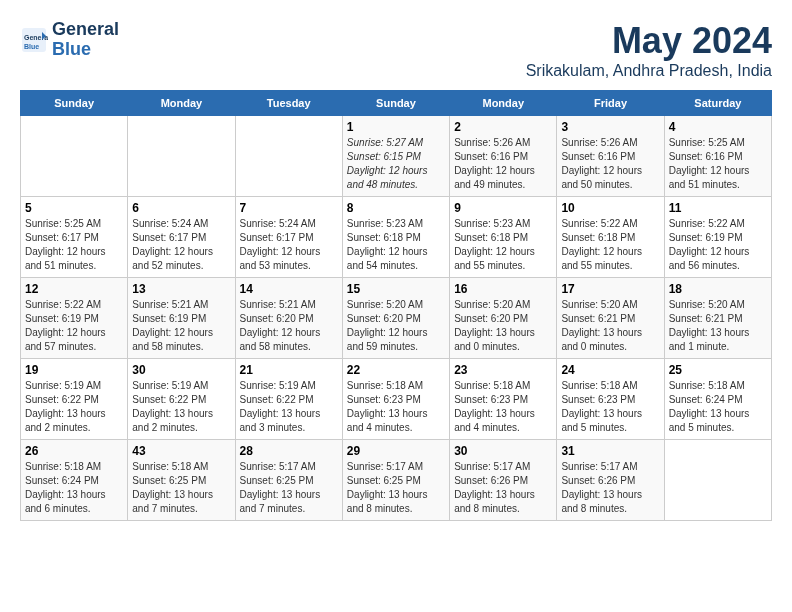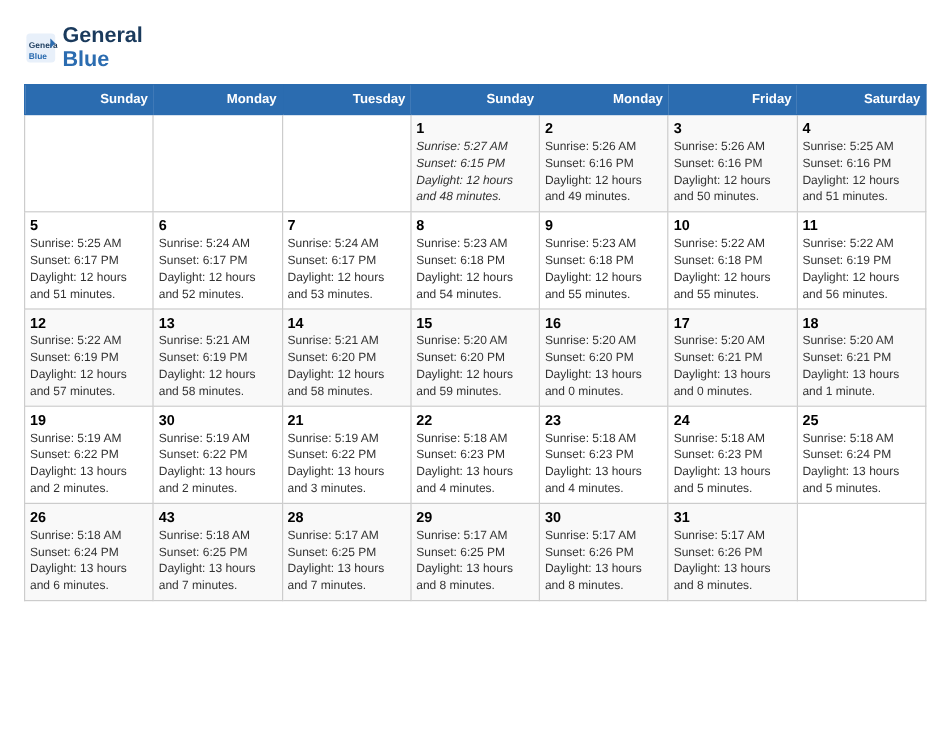--- a/index.html
+++ b/index.html
@@ -48,21 +48,21 @@
     }
     table {
       width: 100%;
       border-collapse: collapse;
       font-size: 11px;
     }
     thead tr th {
       background-color: #2b6cb0;
       color: #fff;
       padding: 6px 4px;
-      text-align: right;
+      text-align: center;
       font-weight: bold;
       border: 1px solid #2b6cb0;
     }
     tbody tr td {
       border: 1px solid #ccc;
       vertical-align: top;
       padding: 4px;
       width: 107px;
       min-height: 70px;
       background: #fff;
@@ -94,20 +94,24 @@
       <rect x="2" y="2" width="24" height="24" rx="3" fill="#e8f0fa"></rect>
       <text x="4" y="14" font-size="7" font-weight="bold" fill="#1a3a5c">General</text>
       <text x="4" y="23" font-size="7" font-weight="bold" fill="#2b6cb0">Blue</text>
       <polygon points="22,6 26,10 22,14" fill="#2b6cb0"></polygon>
     </svg>
     <div>
       <div class="logo-text">General</div>
       <div class="logo-text"><span class="logo-blue">Blue</span></div>
     </div>
   </div>
+  <div class="title-block">
+    <div class="month-title">May 2024</div>
+    <div class="subtitle">Srikakulam, Andhra Pradesh, India</div>
+  </div>
 </div>
 
 <table>
   <thead>
     <tr>
     <th>Sunday</th>
         <th>Monday</th>
         <th>Tuesday</th>
         <th>Sunday</th>
         <th>Monday</th>

